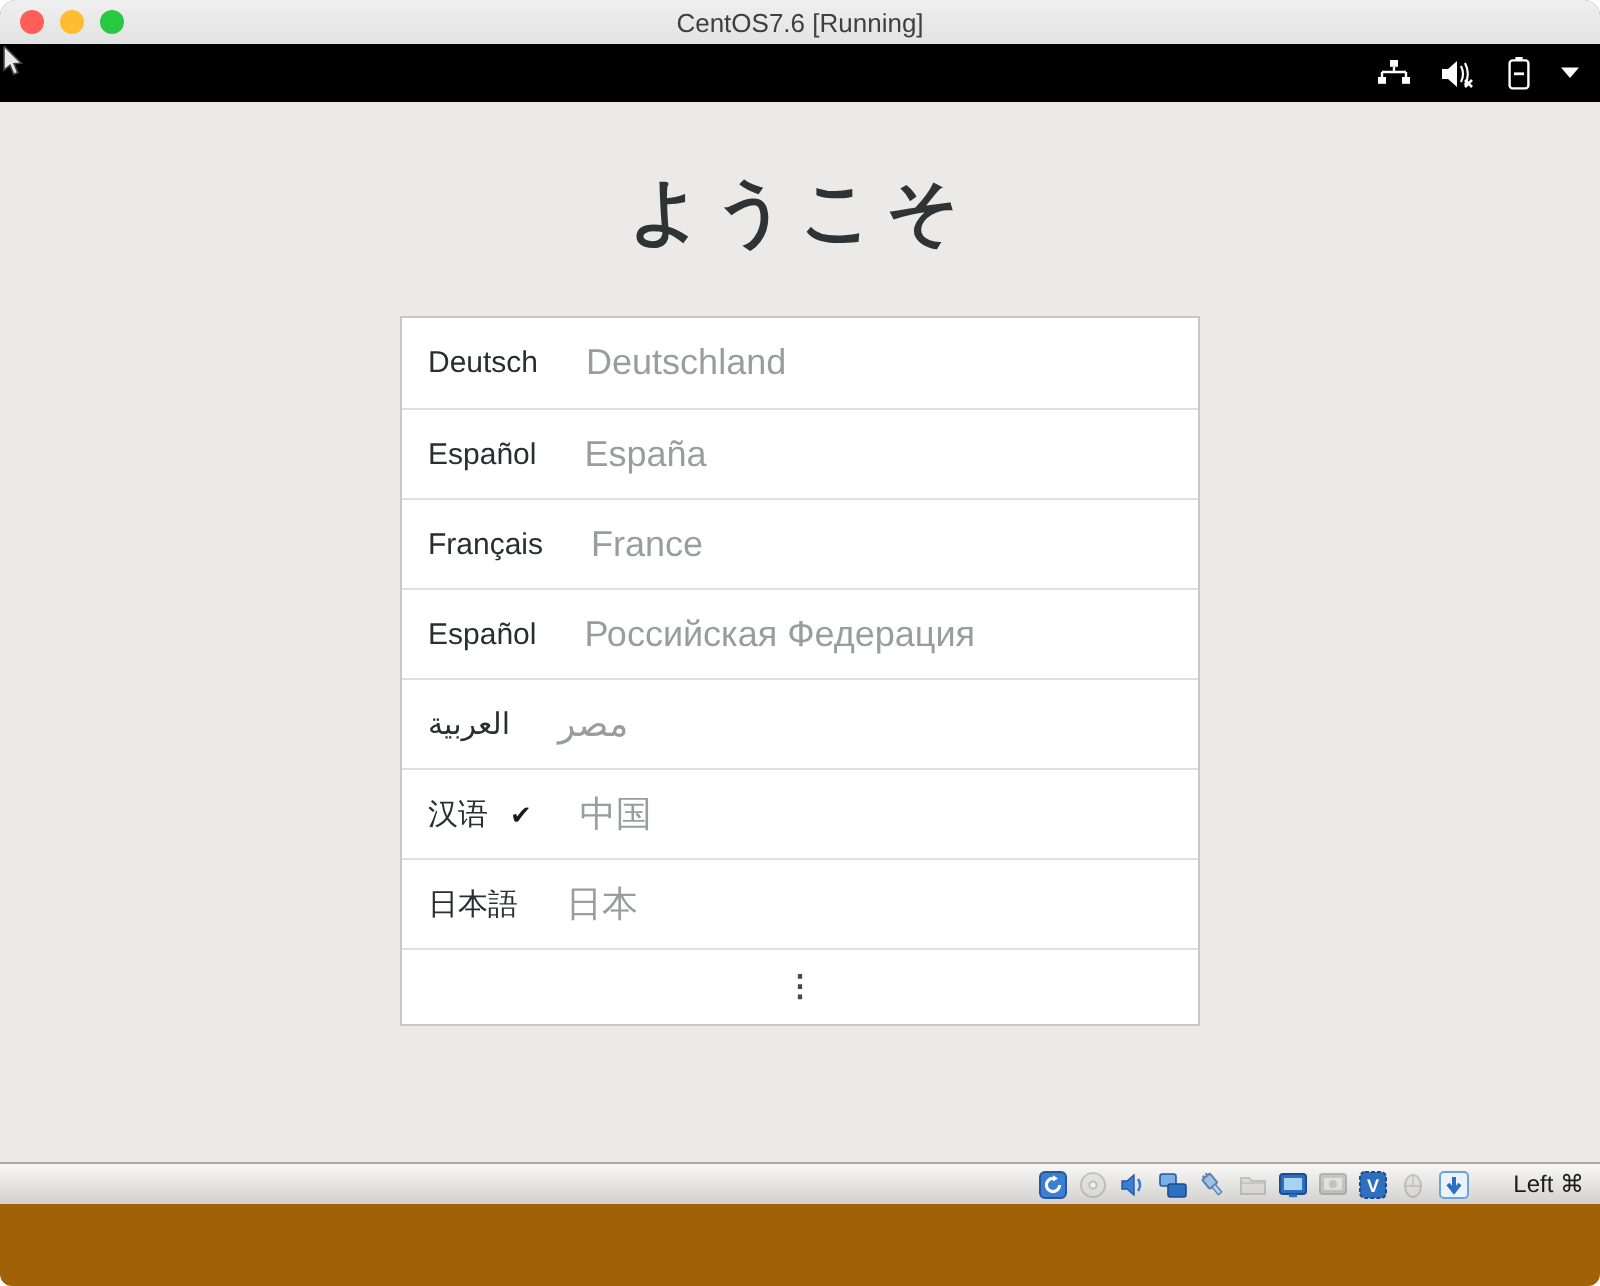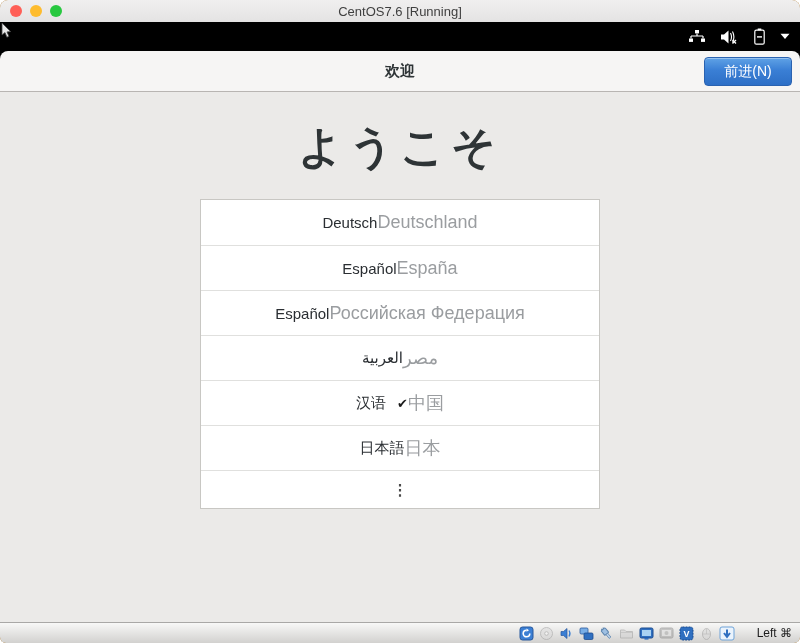--- a/index.html
+++ b/index.html
@@ -25,24 +25,24 @@
   .corner::after{content:"";position:absolute;inset:0;background:#f6f5f4;}
   .corner.left::after{border-top-left-radius:8px;}
   .corner.right::after{border-top-right-radius:8px;}
   .header-title{text-align:center;line-height:40px;font-size:15px;font-weight:600;color:#2e3436;}
   .forward-btn{position:absolute;right:8px;top:6px;width:88px;height:29px;border-radius:4px;
     border:1px solid #2a62b0;background:linear-gradient(180deg,#5fa2e6,#3a7fd5 45%,#2d6fc6);
     color:#ffffff;font-size:14px;cursor:pointer;box-shadow:inset 0 1px 0 rgba(255,255,255,.35);}
 
   
   .content{height:530px;background:#ebeae8;overflow:hidden;}
-  .welcome-heading{margin:33px 0 0;text-align:center;font-size:44px;line-height:44px;font-weight:600;letter-spacing:6px;color:#2e3436;}
+  .welcome-heading{margin:33px 0 0;text-align:center;font-size:36px;line-height:44px;font-weight:600;letter-spacing:6px;color:#2e3436;}
 
   .language-list{width:400px;margin:30px auto 0;background:#ffffff;border:1px solid #c8c7c3;}
-  .lang-row{height:45px;display:flex;align-items:center;justify-content:center;padding:16px 13px;border-top:1px solid #e0e0de;cursor:pointer;background:#fff;}
+  .lang-row{height:45px;display:flex;align-items:center;justify-content:flex-start;padding:16px 13px;border-top:1px solid #e0e0de;cursor:pointer;background:#fff;gap:24px;}
   .lang-row:first-child{border-top:none;}
   .lang-name{font-size:15px;color:#2a2e32;display:flex;align-items:center;gap:11px;}
   .lang-check{font-size:13px;color:#1a1a1a;}
   .lang-region{font-size:18px;color:#9a9da0;}
   .more-row{height:38px;display:flex;align-items:center;justify-content:center;border-top:1px solid #e0e0de;cursor:pointer;background:#fff;}
   .more-dots{font-size:15px;font-weight:bold;color:#4a4a4a;line-height:1;}
 
   
   .statusbar{height:21px;background:linear-gradient(180deg,#f8f8f7,#d2d1cf);border-top:1px solid #a9a8a6;
     display:flex;align-items:center;justify-content:flex-end;padding:0 8px;gap:5px;}
@@ -92,26 +92,20 @@
           </svg>
         </span>
         <span class="topbar-icon">
           <svg width="10" height="7" viewBox="0 0 10 7">
             <path d="M0.5 0.8 H9.5 L5 6 Z" fill="#fff"></path>
           </svg>
         </span>
       </span>
   </div>
 
-  <div class="app-header">
-    <div class="corner left"></div>
-    <div class="corner right"></div>
-    <div class="header-title">欢迎</div>
-    <button class="forward-btn">前进(N)</button>
-  </div>
 
   <div class="content">
     <h1 class="welcome-heading">ようこそ</h1>
     <div class="language-list">
       <div id="lang-rows">
   <div class="lang-row">
     <span class="lang-name">
       <span>Deutsch</span>
 
     </span>
@@ -120,20 +114,27 @@
 
 
   <div class="lang-row">
     <span class="lang-name">
       <span>Español</span>
 
     </span>
     <span class="lang-region">España</span>
   </div>
 
+  <div class="lang-row">
+    <span class="lang-name">
+      <span>Français</span>
+
+    </span>
+    <span class="lang-region">France</span>
+  </div>
 
   <div class="lang-row">
     <span class="lang-name">
       <span>Español</span>
 
     </span>
     <span class="lang-region">Российская Федерация</span>
   </div>
 
   <div class="lang-row">

